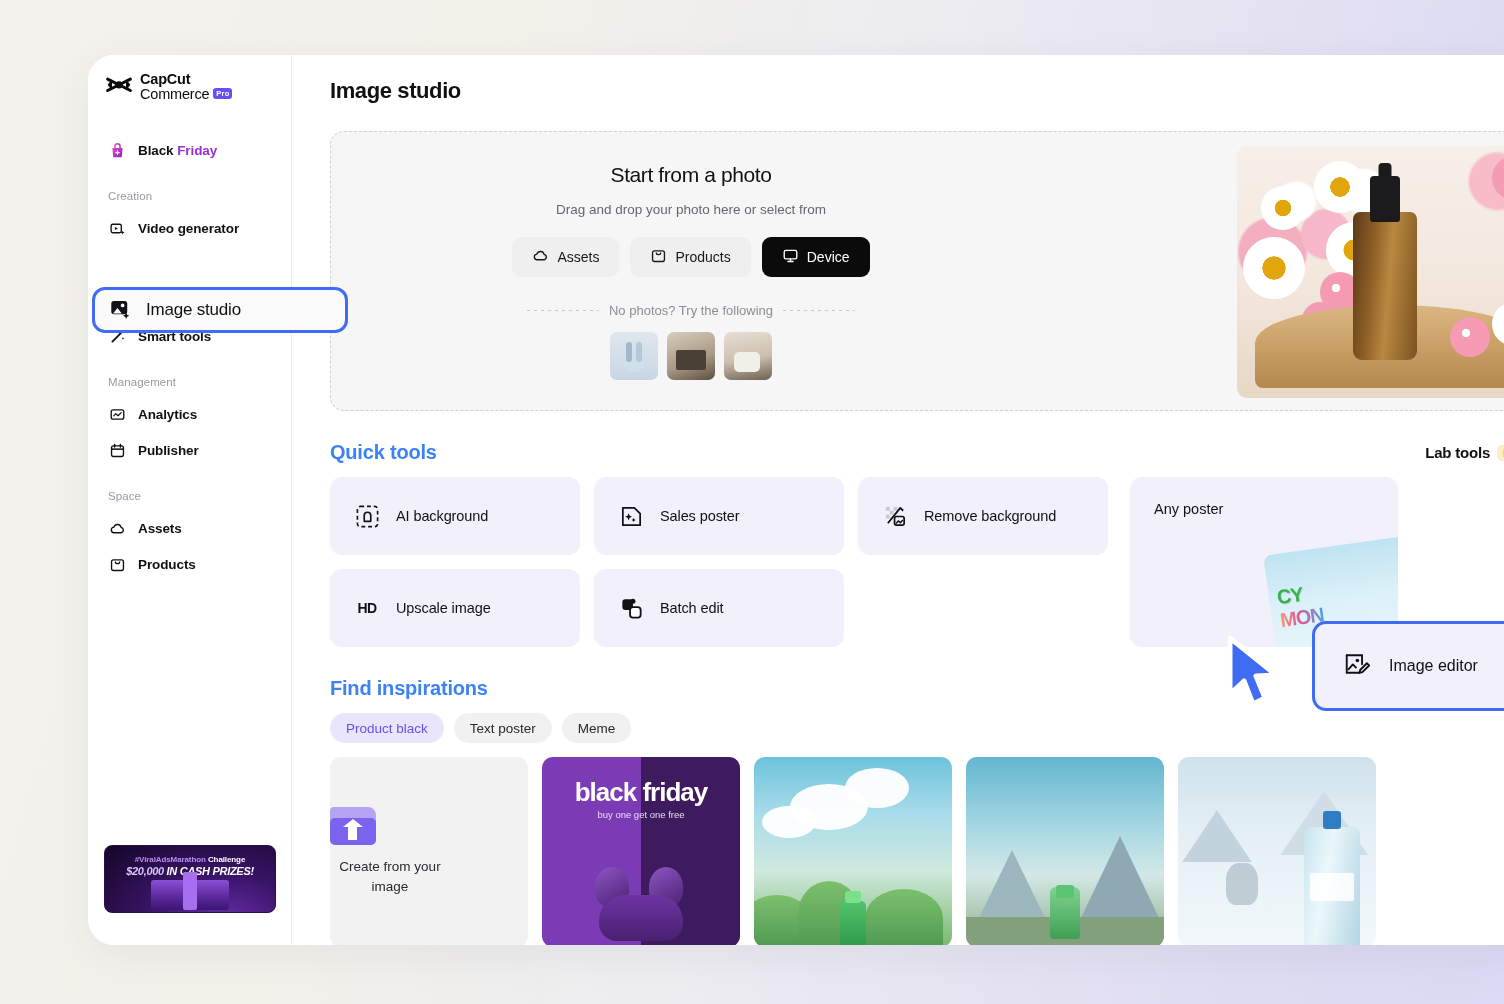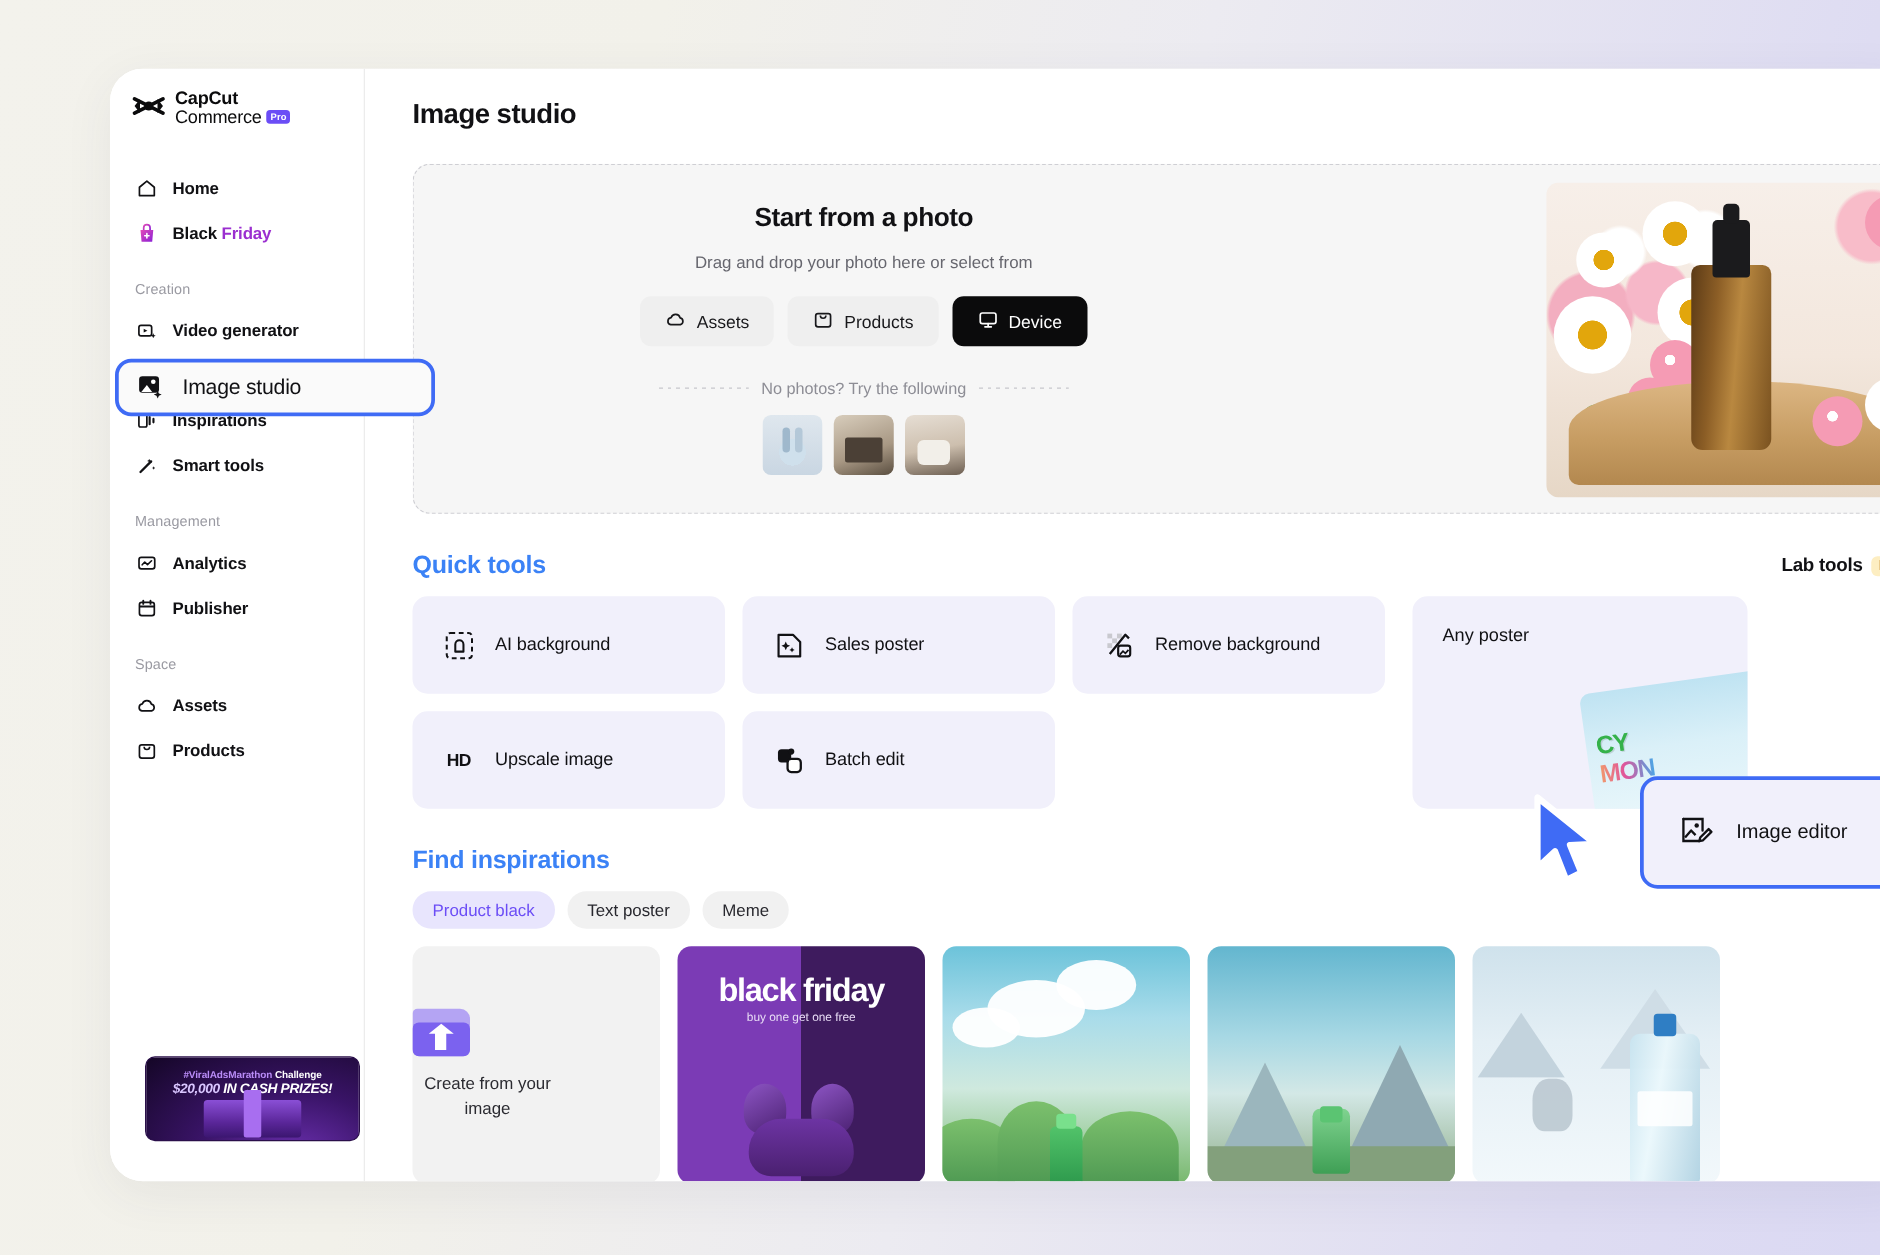--- a/index.html
+++ b/index.html
@@ -70,21 +70,21 @@
     border: 3px solid #3f6bf5;
     border-radius: 13px;
     background: #fafafa;
     display: flex; align-items: center; gap: 13px;
     padding: 0 14px;
     z-index: 5;
   }
   .nav-highlight .lbl { font-size: 17px; font-weight: 500; color: #111114; letter-spacing: -.2px; }
 
   .promo {
-    position: absolute; left: 28px; bottom: 32px;
+    position: absolute; left: 16px; bottom: 32px;
     width: 172px; height: 68px; border-radius: 8px;
     overflow: hidden;
     background: radial-gradient(ellipse at 70% 120%, #6a2fae 0%, #3a1468 45%, #140626 100%);
     border: 1px solid #2a0f4a;
   }
   .promo-t1 { font-size: 8px; font-weight: 700; text-align: center; margin-top: 9px; color: #fff; letter-spacing: -.1px;}
   .promo-t1 .hash { color: #b98cf7; }
   .promo-t2 { font-size: 11px; font-weight: 800; text-align: center; color: #fff; font-style: italic; letter-spacing: -.3px; margin-top: 1px;}
   .promo-t2 .amt { color: #d9c6ff; }
   .promo-gift {
@@ -116,21 +116,21 @@
     width: 1204px; height: 280px;
     border: 1.5px dashed #cfcfd4;
     border-radius: 14px;
     background: #f6f6f6;
     overflow: hidden;
   }
   .hero-center {
     position: absolute; left: 0; top: 0; width: 720px; height: 100%;
     display: flex; flex-direction: column; align-items: center; justify-content: center;
   }
-  .hero-h1 { font-size: 21px; font-weight: 700; color: #111114; letter-spacing: -.4px; }
+  .hero-h1 { font-size: 21px; font-weight: 400; color: #111114; letter-spacing: -.4px; }
   .hero-sub { font-size: 13.5px; color: #66666e; margin-top: 15px; }
   .hero-btns { display: flex; gap: 11px; margin-top: 20px; }
   .hbtn {
     display: flex; align-items: center; gap: 8px;
     height: 40px; padding: 0 20px; border-radius: 9px;
     background: #efefef; color: #18181b;
     font-size: 14px; font-weight: 500; cursor: pointer; border: none;
     font-family: inherit;
   }
   .hbtn.dark { background: #0b0b0c; color: #fff; }
@@ -348,28 +348,20 @@
         <div class="logo-l1">CapCut</div>
         <div class="logo-l2">
           <span>Commerce</span>
           <span class="pro-badge">Pro</span>
         </div>
       </span>
     </div>
 
     <nav class="nav">
 
-      <div class="nav-item">
-        <span class="ico">
-          <svg viewBox="0 0 20 20" width="17" height="17">
-              <path d="M3 9.2 L10 3.4 L17 9.2 V17 H3 Z" fill="none" stroke="#111114" stroke-width="1.6" stroke-linejoin="round"></path>
-            </svg>
-        </span>
-        <span class="lbl">Home</span>
-      </div>
 
       <div class="nav-item">
         <span class="ico">
           <svg viewBox="0 0 20 20" width="17" height="17">
             <defs>
                 <linearGradient id="bfg" x1="0" y1="0" x2="1" y2="1">
               <stop offset="0" stop-color="#e24bb8"></stop>
                   <stop offset="1" stop-color="#8a1fd6"></stop>
             </linearGradient>
               </defs>

